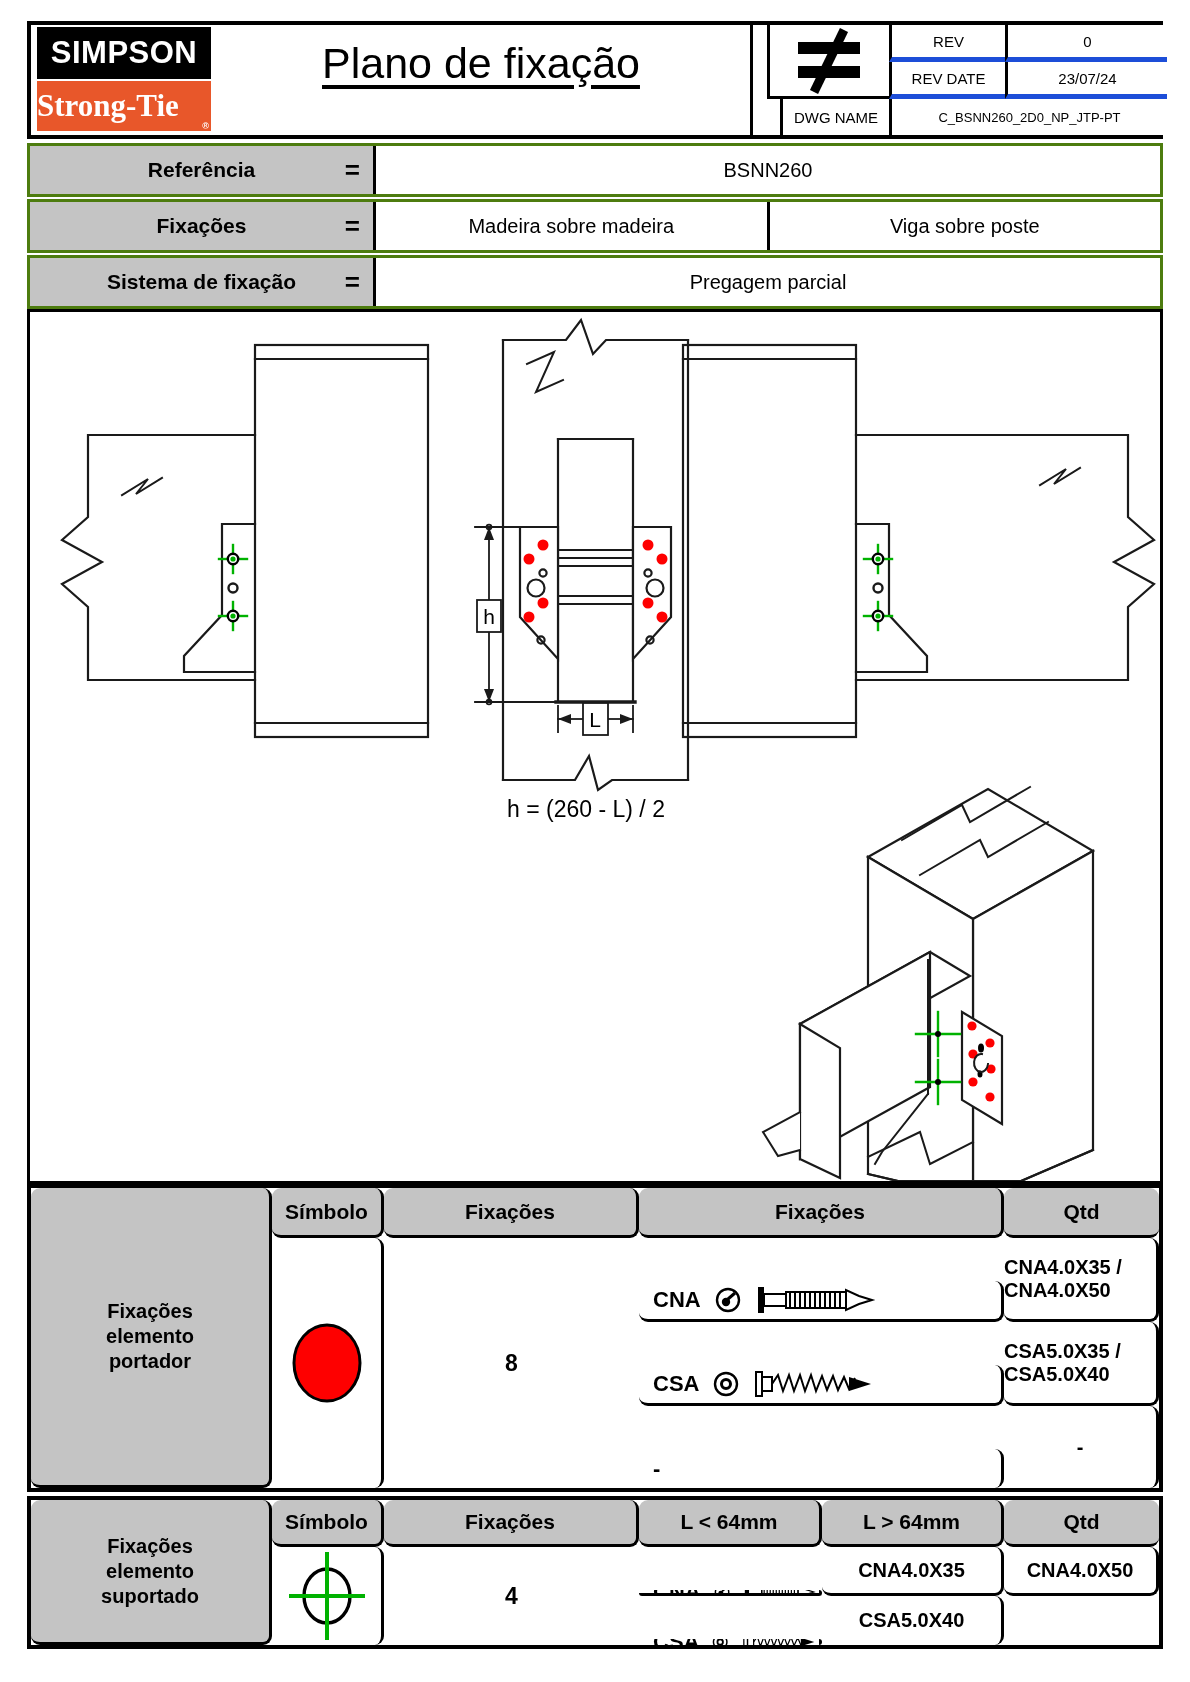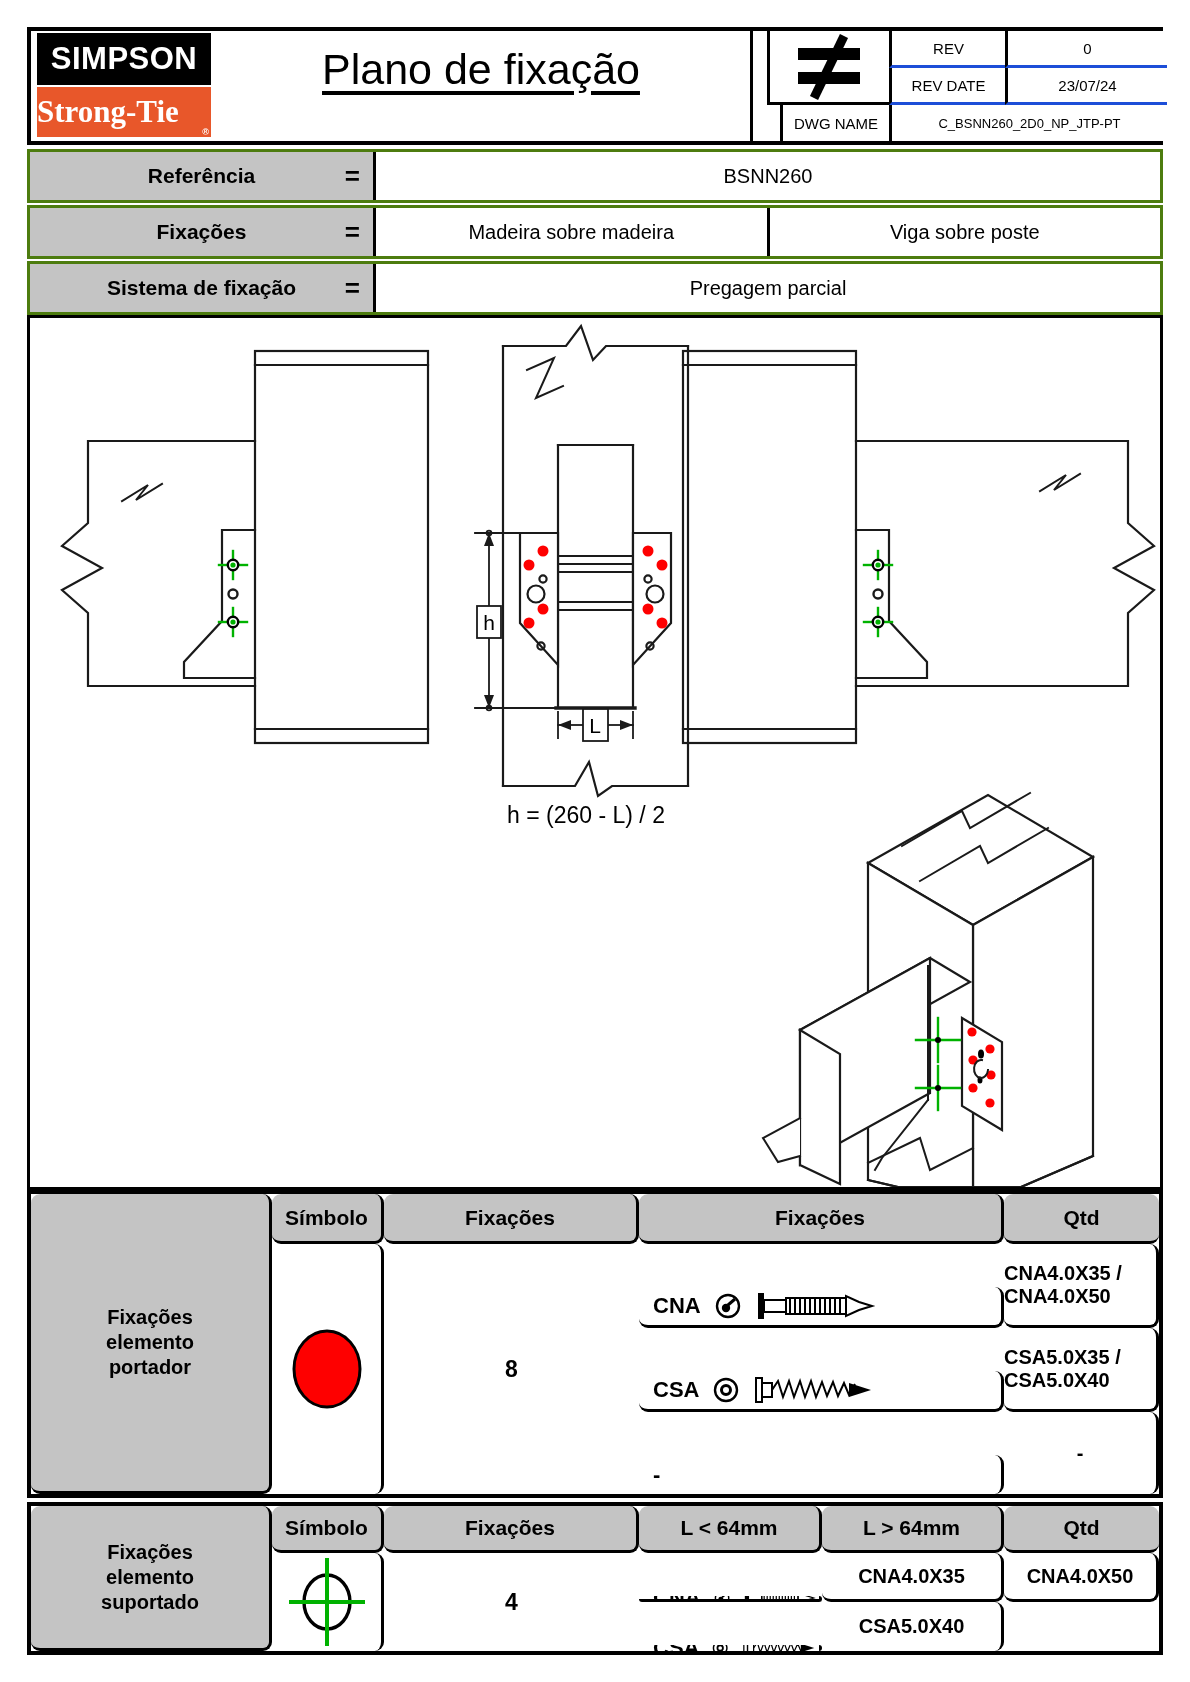--- a/index.html
+++ b/index.html
@@ -1,34 +1,34 @@
 <!DOCTYPE html>
 <html><head>
 <meta charset="utf-8">
 <style>
   html,body{margin:0;padding:0;background:#9a9a9a;}
   .page{position:relative;width:1190px;height:1682px;background:#ffffff;
         font-family:"Liberation Sans",sans-serif;color:#000;overflow:hidden;}
-  .sheet{position:absolute;left:27px;top:27px;width:932px;height:1628px;}
+  .sheet{position:absolute;left:27px;top:21px;width:932px;height:1628px;}
   .sec{position:absolute;box-sizing:border-box;background:#fff;border:4px solid #000;}
 
   
   .header{left:0;top:0;width:1136px;height:118px;}
   .logo{position:absolute;left:6px;top:2px;width:174px;height:106px;}
   .logo .black{height:52px;background:#000;color:#fff;display:flex;align-items:center;justify-content:center;
                font-weight:bold;font-size:31px;letter-spacing:.5px;}
   .logo .orange{height:50px;margin-top:2px;background:#e8572a;color:#fff;display:flex;align-items:center;justify-content:flex-start;
                font-family:"Liberation Serif",serif;font-weight:bold;font-size:31px;position:relative;}
   .logo .orange .reg{position:absolute;right:2px;bottom:0;font-size:9px;font-family:"Liberation Sans",sans-serif;}
   .title{position:absolute;left:200px;top:14px;width:500px;text-align:center;
          font-size:43px;text-decoration:underline;text-underline-offset:7px;}
   .hdr-div{position:absolute;left:719px;top:-4px;width:3px;height:118px;background:#000;}
   .rev{position:absolute;left:736px;top:0;width:400px;height:110px;display:grid;
        grid-template-columns:122px 116px 1fr;grid-template-rows:37px 37px 36px;}
-  .rev>div{border-left:3px solid #000;border-bottom:3px solid #1d4ed8;display:flex;align-items:center;justify-content:center;
+  .rev>div{border-left:3px solid #000;border-bottom:5px solid #1d4ed8;display:flex;align-items:center;justify-content:center;
            font-size:15px;box-sizing:border-box;background:#fff;}
   .rev .neq{grid-row:1/3;border-bottom:3px solid #000;}
   .rev .b0{border-bottom:none;margin-left:13px;}
   .rev .dwgv{grid-column:2/4;border-bottom:none;font-size:13px;}
 
   
   .inforow{position:absolute;left:0;width:1136px;height:54px;border:3px solid #4d7c0f;box-sizing:border-box;display:flex;background:#fff;}
   .inforow .lbl{width:346px;background:#c4c4c4;border-right:3px solid #000;box-sizing:border-box;
                 display:flex;align-items:center;justify-content:center;font-weight:bold;font-size:21px;position:relative;}
   .inforow .lbl .eq{position:absolute;right:13px;font-weight:bold;font-size:26px;}

